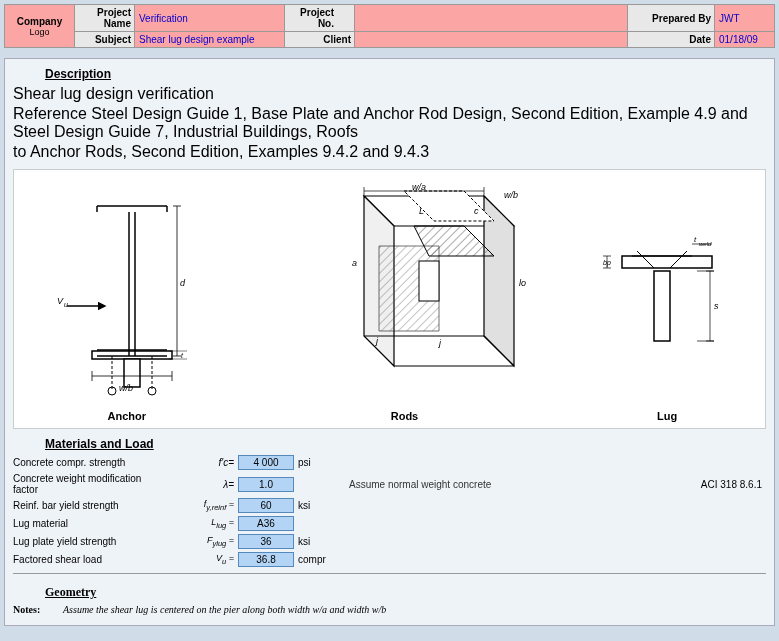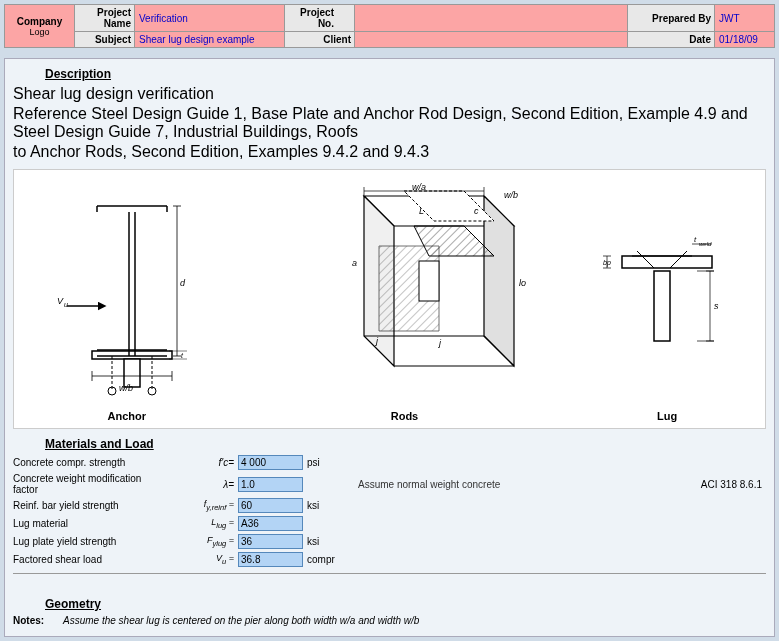--- a/index.html
+++ b/index.html
@@ -95,42 +95,44 @@
     .mat-symbol {
       width: 60px;
       font-size: 10px;
       text-align: right;
       padding-right: 4px;
       font-style: italic;
     }
     .mat-input {
       background: #b3d4f5;
       border: 1px solid #5588bb;
-      width: 65px;
+      width: 56px;
+      text-align: center;
       font-size: 10px;
       padding: 1px 2px;
     }
     .mat-unit {
       width: 35px;
       font-size: 10px;
       padding-left: 4px;
     }
     .mat-note {
       font-size: 10px;
       margin-left: 20px;
       color: #333;
     }
     .mat-ref {
       font-size: 10px;
       margin-left: auto;
       padding-right: 4px;
     }
     
     .geometry-section {
-      margin-top: 23px;
+      margin-top: 11px;
+      font-family: Liberation Serif, serif;
     }
     .geo-row {
       display: flex;
       align-items: center;
       margin-bottom: 2px;
     }
     .geo-label {
       font-size: 10px;
       font-weight: bold;
       width: 50px;

